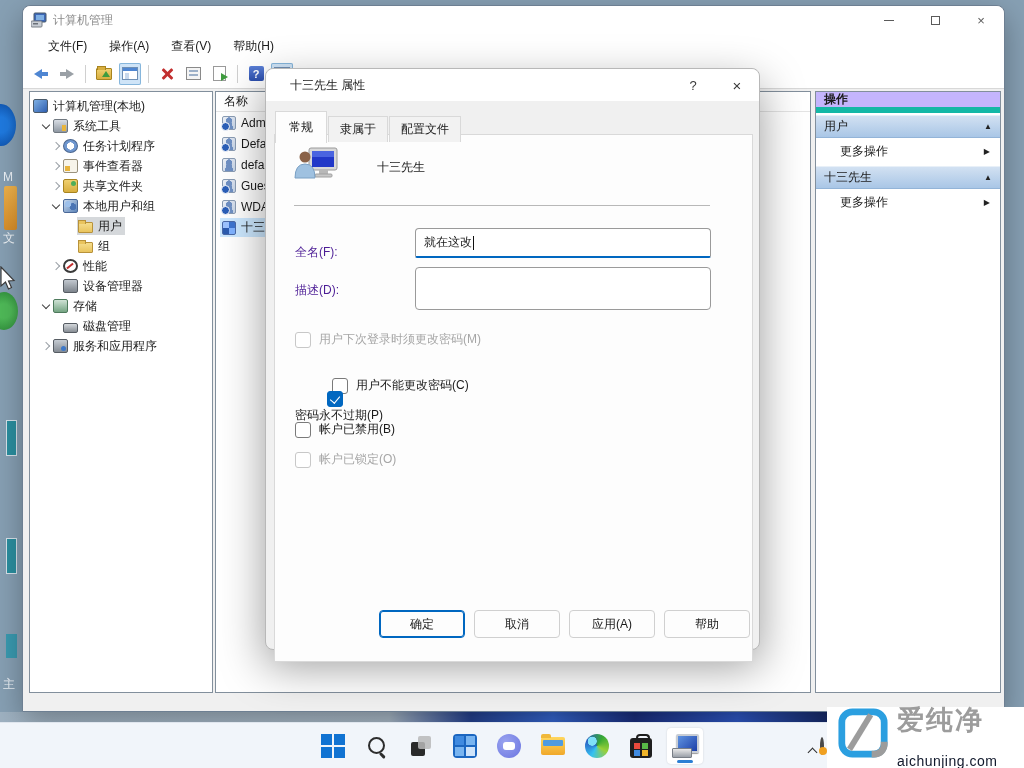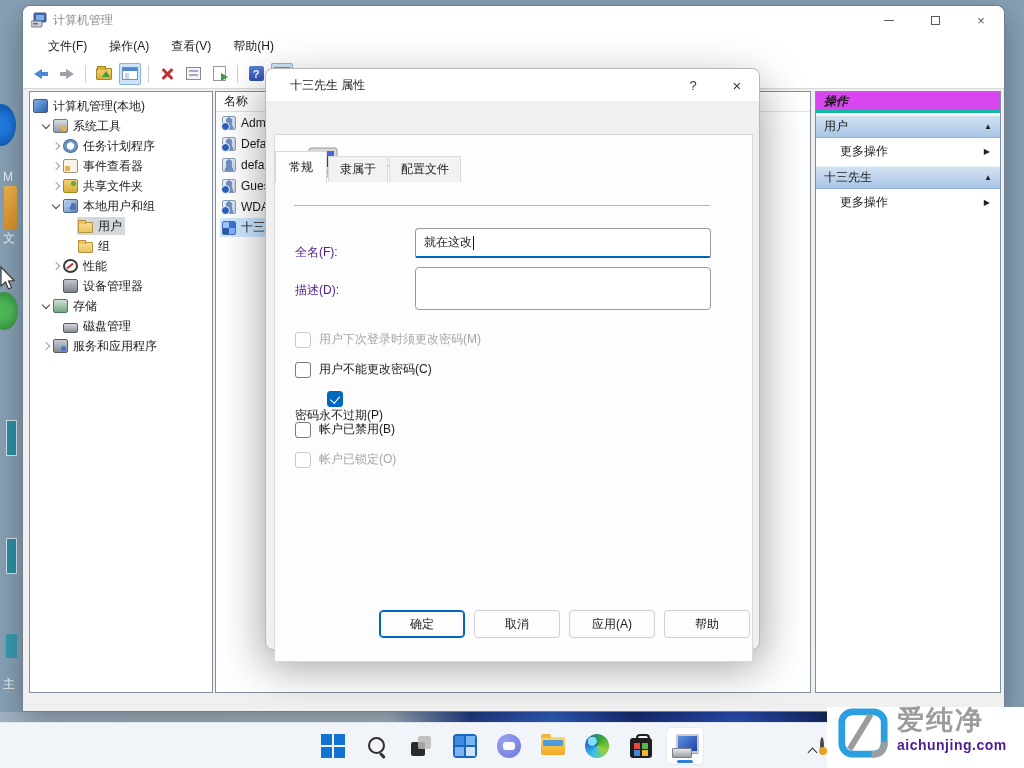--- a/index.html
+++ b/index.html
@@ -98,55 +98,55 @@
 
   .list-header { height:20px; display:flex; align-items:center; padding-left:8px; border-bottom:1px solid #e4e4e4; color:#1a1a1a; }
   .lrow { display:flex; align-items:center; height:21px; padding-left:4px; }
   .lrow .lwrap { display:flex; align-items:center; height:19px; padding:0 6px 0 2px; }
   .lrow.selected .lwrap { background:#cce8ff; }
   .li-user { width:14px; height:14px; flex:none; margin-right:5px; border:1px solid #8a9cb4; border-radius:2px;
              background:radial-gradient(circle at 50% 30%,#6f90c4 0 30%,transparent 32%),radial-gradient(ellipse at 50% 90%,#6f90c4 0 42%,transparent 44%),linear-gradient(135deg,#eef2f8,#c4d2e6); position:relative; }
   .li-user.badge::after { content:""; position:absolute; left:-2px; bottom:-2px; width:7px; height:7px; border-radius:50%; background:#2b5fb8; border:1px solid #fff; }
   .li-user.pixel { background:conic-gradient(#3c74d0 0 25%,#7fb2ff 0 50%,#2b5cb0 0 75%,#9cc4ff 0); border:1px solid #4a6aa8; }
 
-  .actions-title { height:21px; display:flex; align-items:center; padding-left:8px; font-weight:bold; border-bottom:3px solid #14b8a6; background:#d946ef;font-style:italic; }
+  .actions-title { height:21px; display:flex; align-items:center; padding-left:8px; font-weight:bold; border-bottom:6px solid #14b8a6; background:#c4b5fd; }
   .act-group-header { height:23px; display:flex; align-items:center; padding:0 8px; background:linear-gradient(180deg,#d2e1f2,#a9c6e6); border-top:1px solid #e8f0f8; border-bottom:1px solid #93b4d8; margin-top:2px; }
   .act-group-header .arr-up { margin-left:auto; font-size:8px; color:#222; }
   .act-item { height:26px; display:flex; align-items:center; padding:0 10px 0 24px; }
   .act-item .arr-right { margin-left:auto; font-size:8px; color:#222; }
 
   
   .dialog { position:absolute; left:265px; top:68px; width:495px; height:582px; background:#f0f0f0;
             border:1px solid #b8b8b8; border-radius:8px; box-shadow:0 16px 45px rgba(0,0,0,.40); z-index:10; }
   .dlg-titlebar { height:32px; background:#ffffff; border-radius:8px 8px 0 0; display:flex; align-items:center; padding-left:24px; }
   .dlg-controls { margin-left:auto; display:flex; height:100%; }
   .dlg-btn { width:44px; height:100%; display:flex; align-items:center; justify-content:center; color:#3a3a3a; font-size:13px; }
   .tabs { position:absolute; left:9px; top:41px; display:flex; align-items:flex-end; z-index:3; }
   .tab { padding:4px 11px; background:#f2f2f2; border:1px solid #d9d9d9; border-bottom:none; margin-right:1px; color:#1a1a1a; }
-  .tab.selected { background:#fdfdfd; padding:7px 13px; position:relative; top:1px;margin-top:40px; }
+  .tab.selected { background:#fdfdfd; padding:7px 13px; position:relative; top:1px; }
   .page { position:absolute; left:8px; top:65px; width:479px; height:528px; background:#fdfdfd; border:1px solid #d9d9d9; }
   .user-head { position:absolute; left:18px; top:12px; display:flex; align-items:center; }
   .user-head .uname { margin-left:38px; }
   .page-hr { position:absolute; left:19px; top:70px; width:416px; height:1px; background:#b8b8b8; }
   .field-label { position:absolute; left:20px; color:#4c1d95;margin-top:7px; }
   .fullname-label { top:102px; }
   .desc-label { top:140px; }
   .text-input { position:absolute; left:140px; top:93px; width:296px; height:30px; background:#ffffff;
                 border:1px solid #9a9a9a; border-bottom:2px solid #0067c0; border-radius:4px 4px 2px 2px;
                 display:flex; align-items:center; padding-left:8px; }
   .caret { display:inline-block; width:1px; height:14px; background:#111; margin-left:1px; }
   .textarea { position:absolute; left:140px; top:132px; width:296px; height:43px; background:#ffffff;
               border:1px solid #9a9a9a; border-radius:4px; padding:4px 8px; }
   .cbrow { position:absolute; left:20px; display:flex; align-items:center; }
   .cb { width:16px; height:16px; border:1px solid #7a7a7a; border-radius:3px; background:#fff; margin-right:8px; flex:none; position:relative; }
   .cbrow.checked .cb { background:#0067c0; border-color:#0067c0; }
   .cbrow.checked .cb::after { content:""; position:absolute; left:4px; top:2px; width:5px; height:8px; border-right:1.8px solid #fff; border-bottom:1.8px solid #fff; transform:rotate(40deg); }
   .cbrow.disabled .cb { border-color:#c8c8c8; }
   .cbrow.disabled .cbl { color:#a6a6a6; }
-  .cb-0 { top:196px; } .cb-1 { top:226px; } .cb-2 { top:256px;flex-direction:column; } .cb-3 { top:286px; } .cb-4 { top:316px; }
+  .cb-0 { top:196px; } .cb-1 { top:242px;margin-left:37px; } .cb-2 { top:256px;flex-direction:column; } .cb-3 { top:286px; } .cb-4 { top:316px; }
   .dlg-buttons { position:absolute; left:0; right:9px; top:541px; display:flex; justify-content:flex-end; gap:9px; }
   .btn { width:86px; height:28px; background:#fdfdfd; border:1px solid #d0d0d0; border-radius:4px;
          display:flex; align-items:center; justify-content:center; color:#1a1a1a; }
   .btn.default { border:1px solid #0067c0; box-shadow:0 0 0 1px #0067c0 inset;margin-left:28px; }
 
   
   .wall-strip { position:absolute; left:0; top:712px; width:1024px; height:10px;
     background:linear-gradient(90deg,#9fb2c2 0%,#a8b8c6 38%,#24418f 46%,#3566cf 54%,#1b2f7e 62%,#2e57c4 72%,#14255e 82%,#2a52bc 92%,#101c48 100%); }
   .taskbar { position:absolute; left:0; top:722px; width:1024px; height:46px; background:#f1f5fa; border-top:1px solid #e0e6ee; z-index:2; }
   .tb-icons { position:absolute; left:315px; top:0; height:46px; display:flex; align-items:center; gap:8px; }
@@ -183,21 +183,21 @@
   .tk-chevron { width:10px; height:10px; position:relative; }
   .tk-chevron::before { content:""; position:absolute; left:1px; top:3px; width:6px; height:6px; border-left:1.6px solid #2d2d2d; border-top:1.6px solid #2d2d2d; transform:rotate(45deg); }
   .tk-tray { width:18px; height:18px; border:2px solid #4a4a4a; border-radius:50%; position:relative; }
   .tk-tray::after { content:""; position:absolute; left:-3px; bottom:-2px; width:8px; height:8px; border-radius:50%; background:#f0a020; }
 
   
   .watermark { position:absolute; right:0; top:707px; width:197px; height:61px; background:#ffffff; z-index:30;
                display:flex; align-items:flex-start; padding-left:10px; }
   .wm-text { margin-left:8px; line-height:1; }
   .wm-name { color:#9c9c9c; font-size:27px; font-weight:bold; letter-spacing:2px; }
-  .wm-url { color:#4c1d95; font-size:14px; font-weight:bold; margin-top:4px; letter-spacing:.5px; }
+  .wm-url { color:#0f172a; font-size:14px; font-weight:normal; margin-top:20px; letter-spacing:.5px; }
 </style>
 </head>
 <body>
 
 <div class="screen">
 
   <div class="desk-frag frag-blue"></div>
   <div class="desk-frag frag-m">M</div>
   <div class="desk-frag frag-orange"></div>
   <div class="desk-frag frag-3">文</div>

